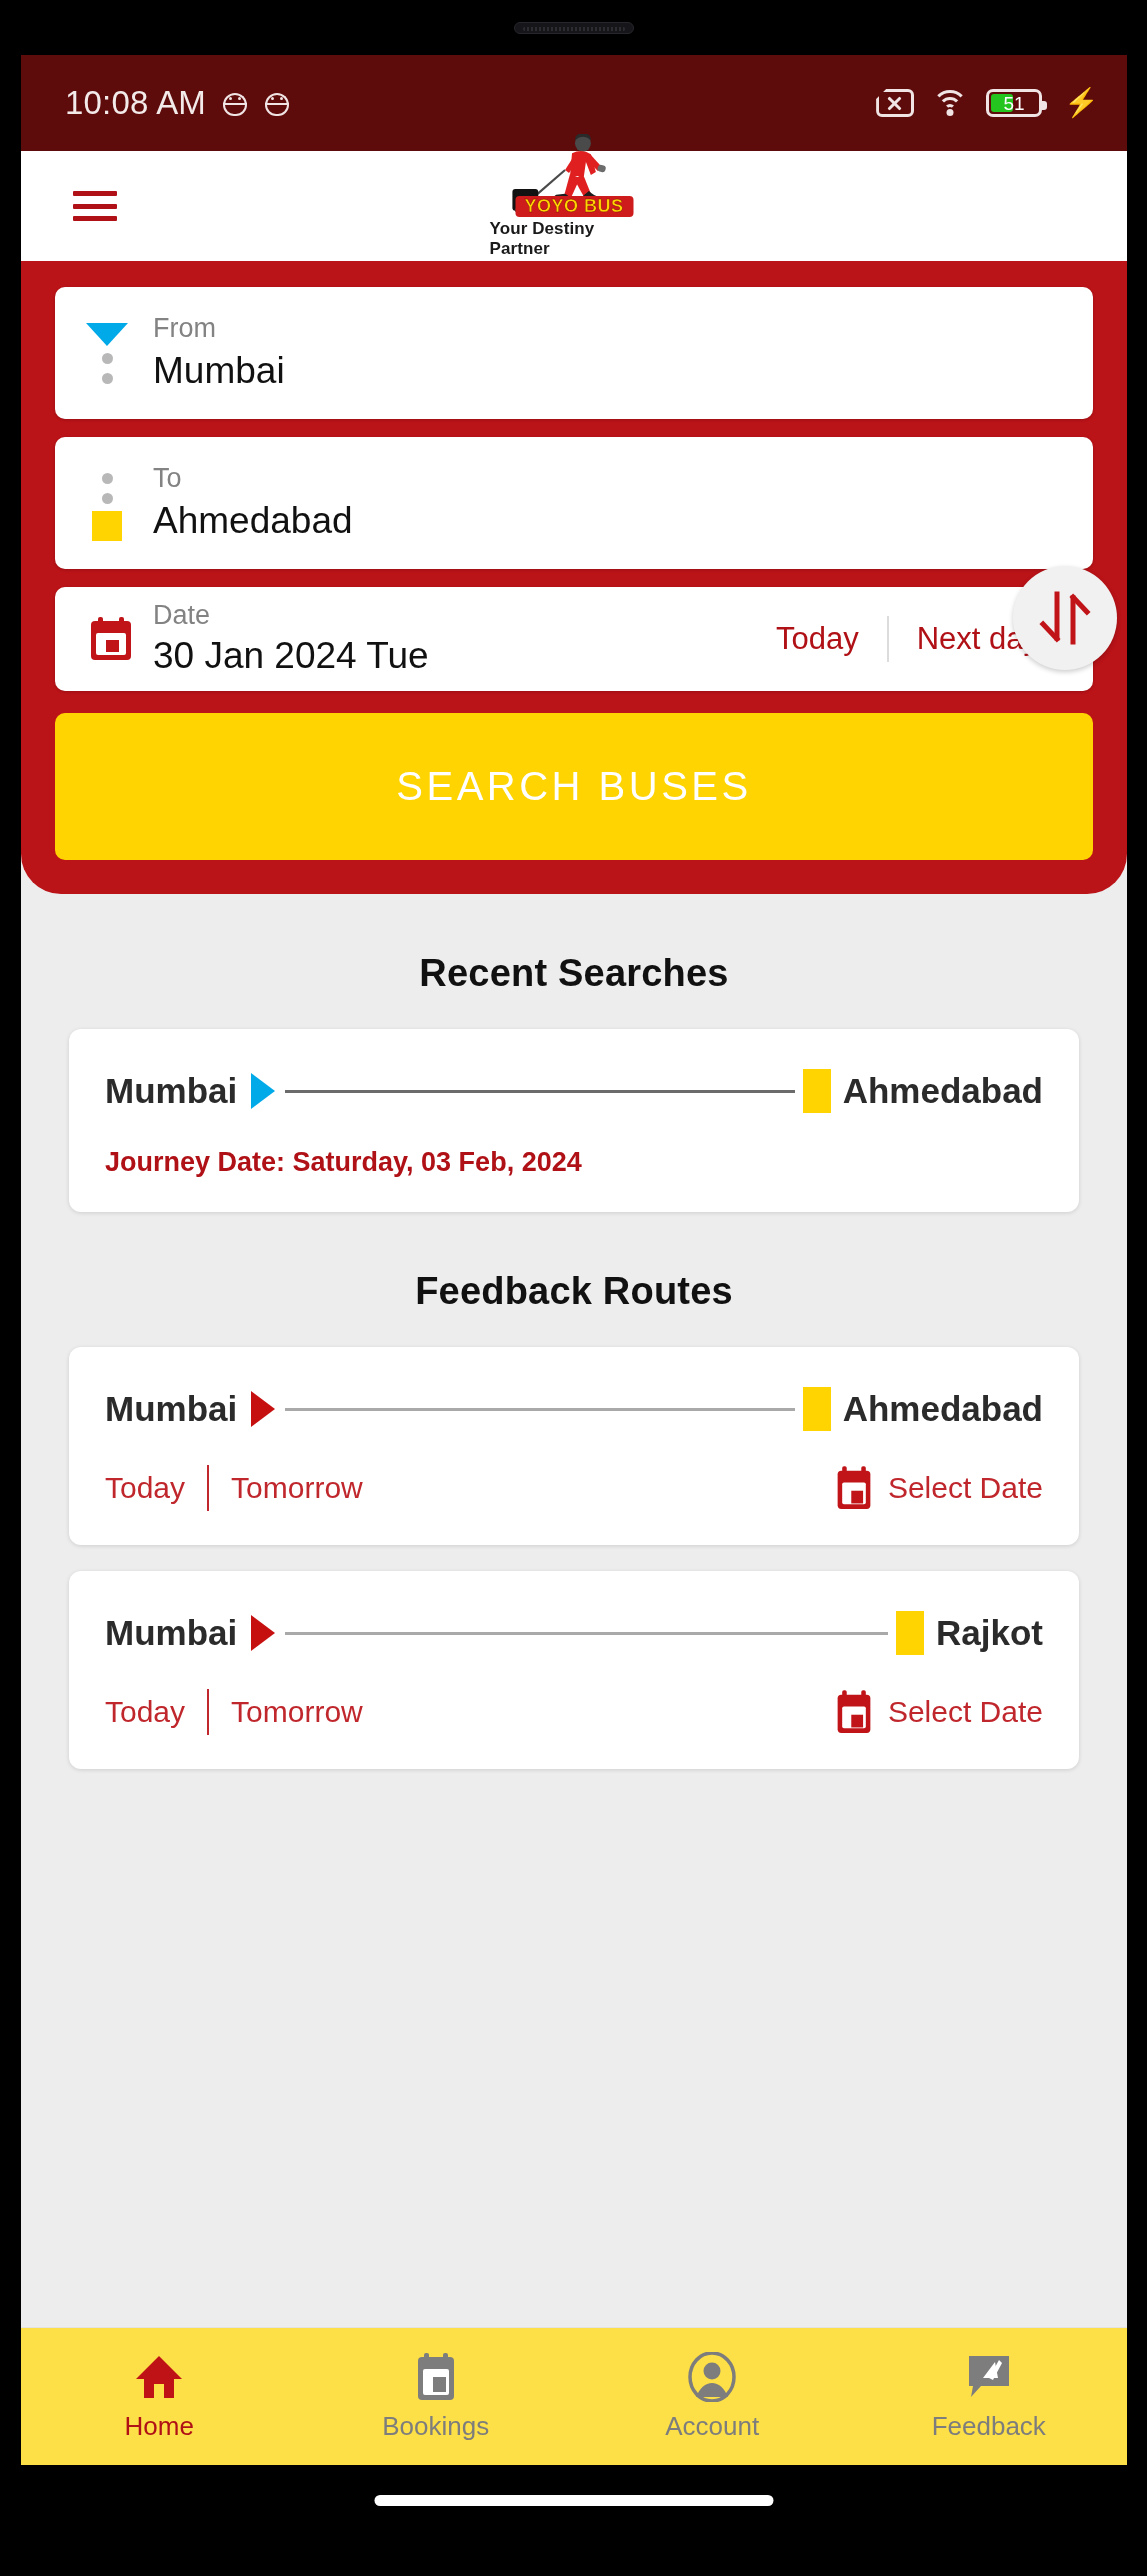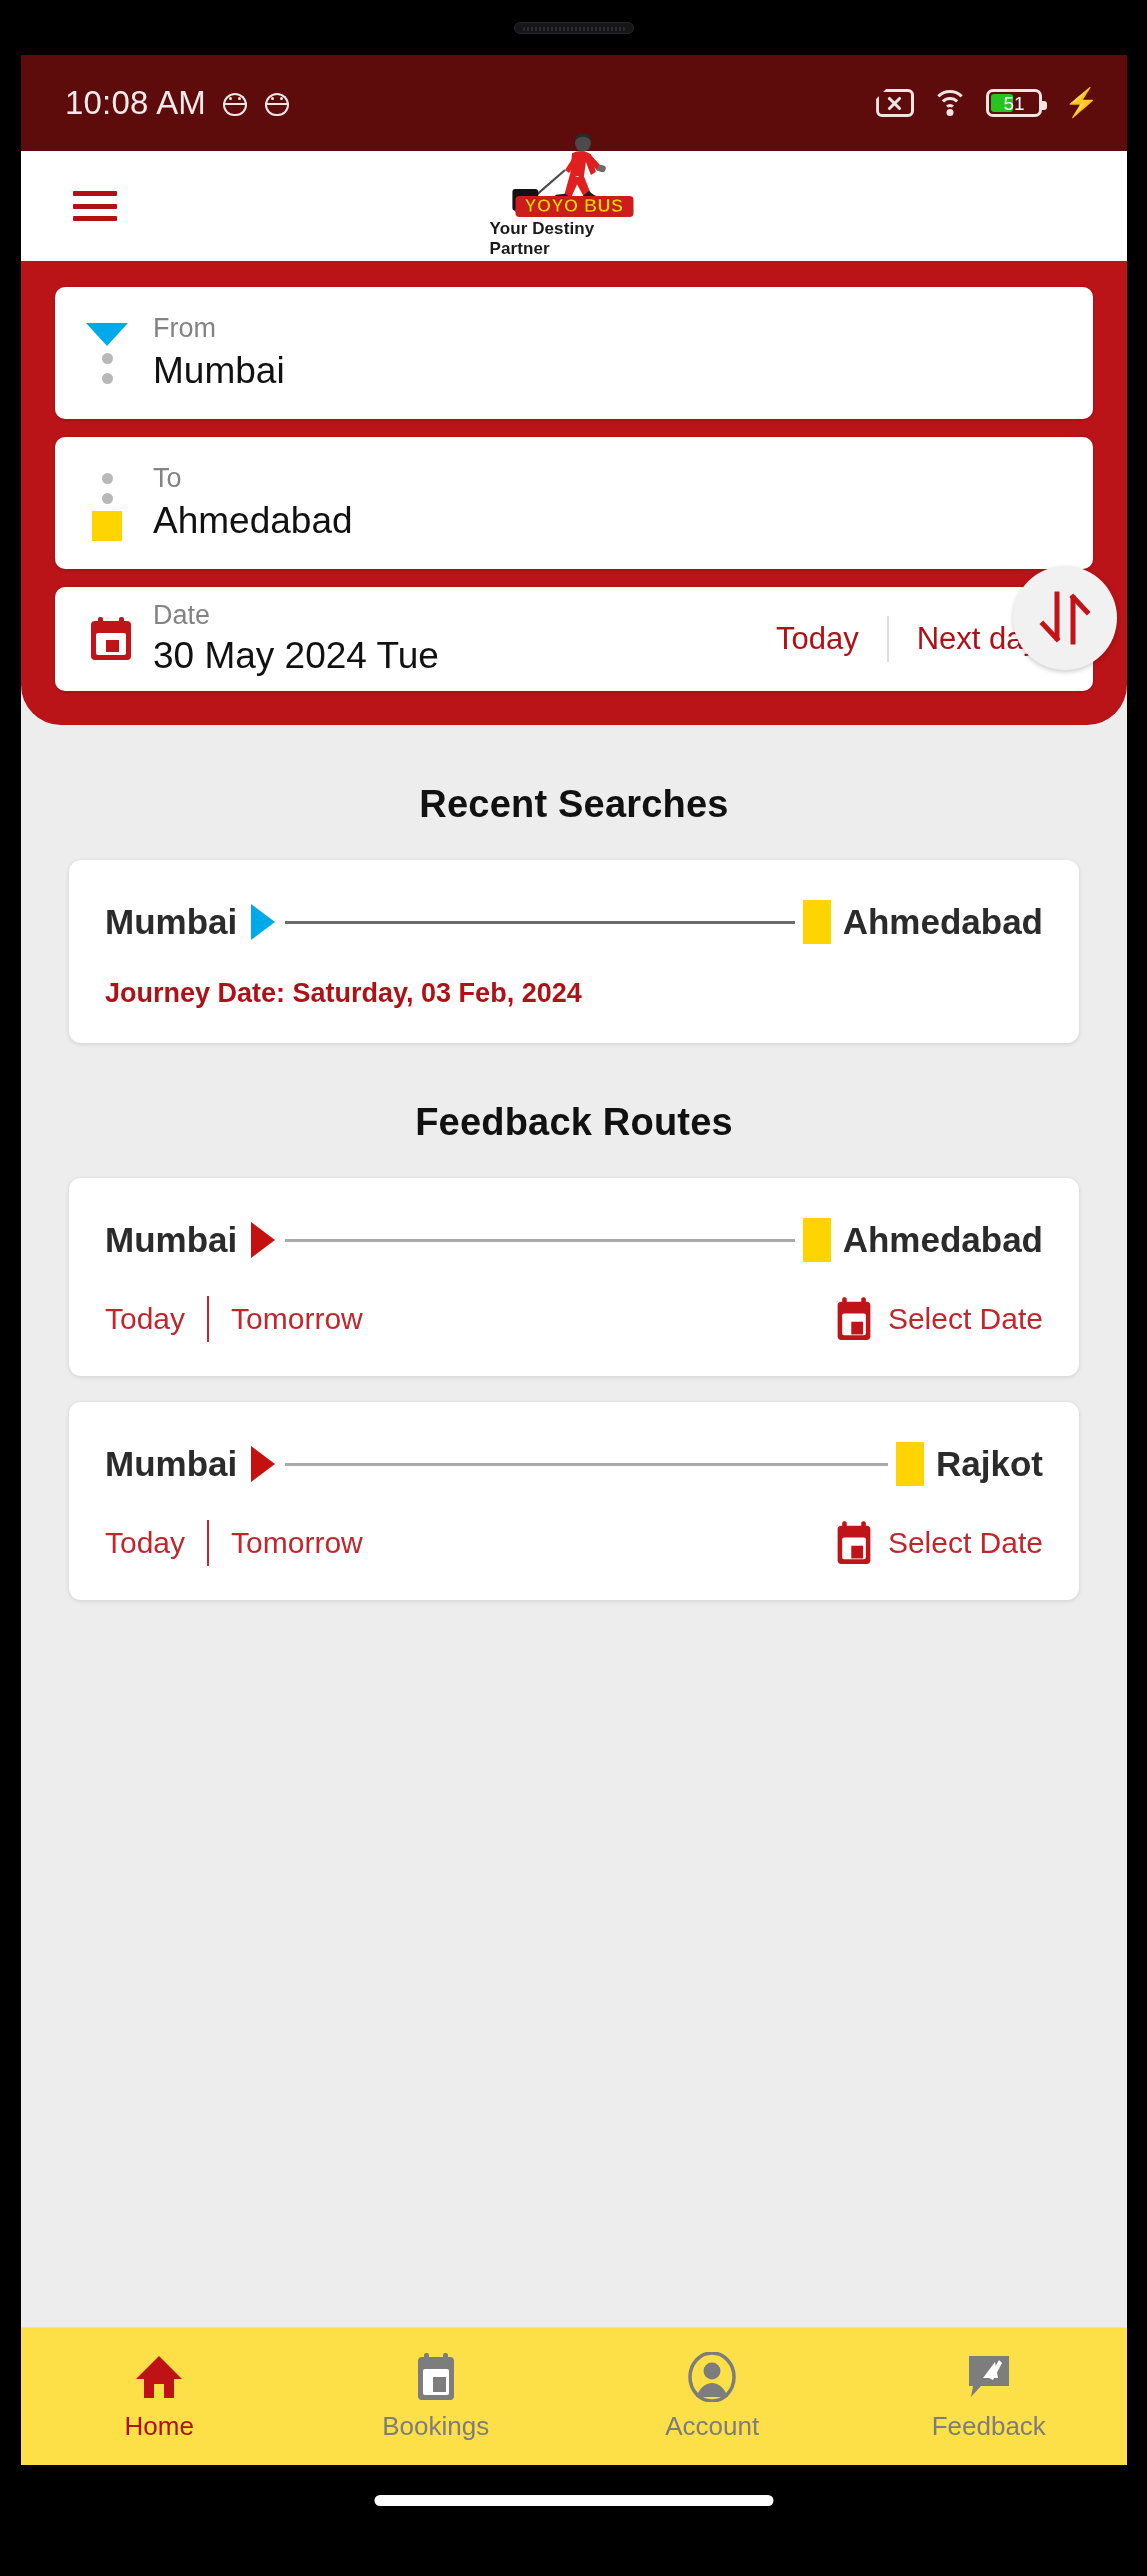--- a/index.html
+++ b/index.html
@@ -437,27 +437,30 @@
           <svg width="44" height="46" viewBox="0 0 44 46" xmlns="http://www.w3.org/2000/svg">
             <rect x="9" y="1" width="5" height="9" rx="2" fill="#c01419"></rect>
             <rect x="30" y="1" width="5" height="9" rx="2" fill="#c01419"></rect>
             <rect x="2" y="5" width="40" height="39" rx="4" fill="#c01419"></rect>
             <rect x="7" y="17" width="30" height="22" rx="2" fill="#ffffff"></rect>
             <rect x="17" y="24" width="13" height="12" fill="#c01419"></rect>
           </svg>
         </div>
         <div id="date-texts">
           <div id="date-label">Date</div>
-          <div id="date-value">30 May 2024 Tue</div>
+          <div id="date-value">30 Jan 2024 Tue</div>
         </div>
         <div class="date-quick">Today</div>
         <div id="quick-divider"></div>
         <div class="date-quick">Next day</div>
       </div>
 
+      <button id="search-buses-btn">
+        <span>SEARCH BUSES</span>
+      </button>
     </div>
 
     <div class="section-title">Recent Searches</div>
 
     <div class="route-card">
       <div class="route-line">
         <div class="city-name">Mumbai</div>
         <div class="tri-right"></div>
         <div class="route-dash"></div>
         <div class="dest-square"></div>

